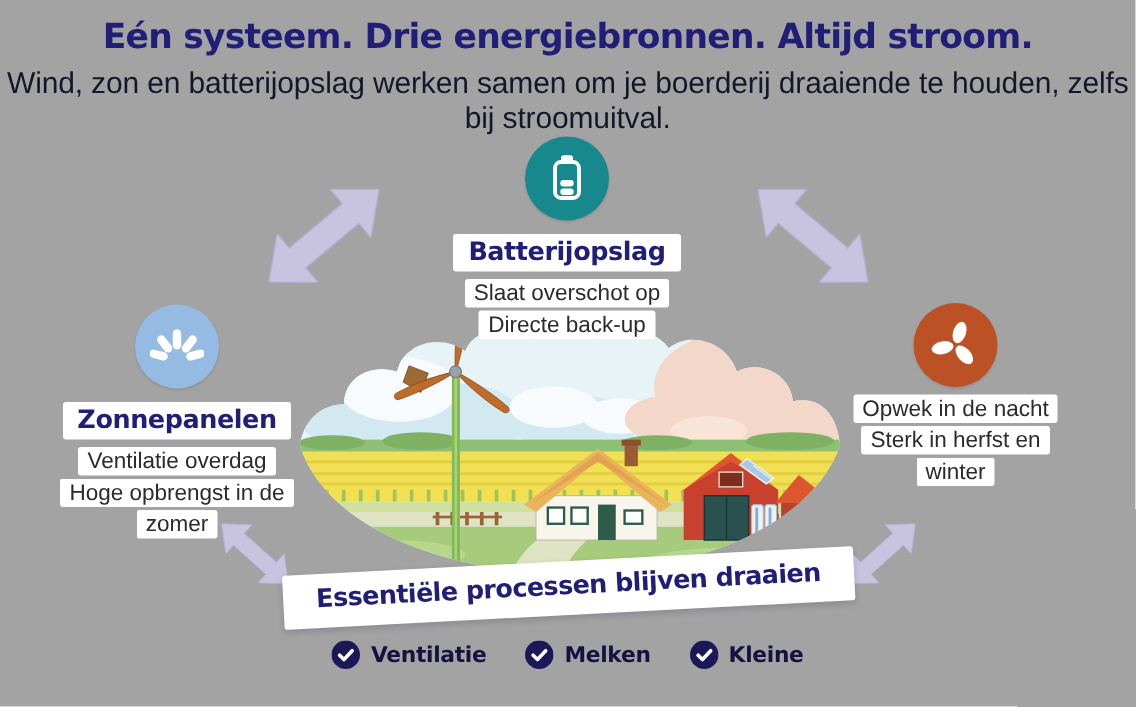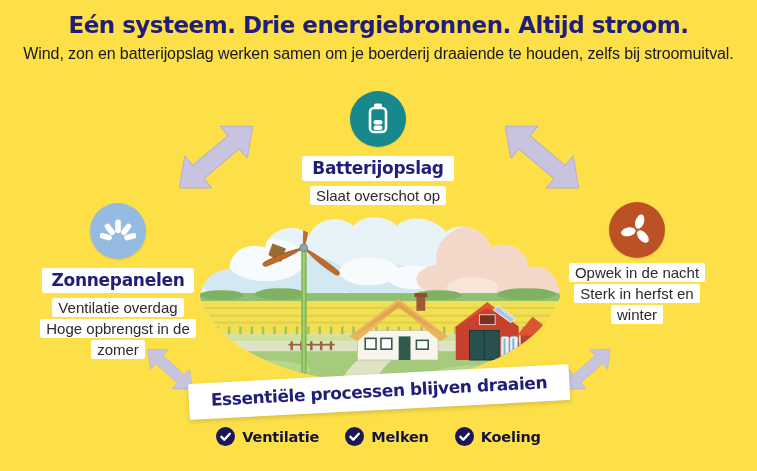--- a/index.html
+++ b/index.html
@@ -1,27 +1,27 @@
 <!DOCTYPE html>
 <html><head>
 <meta charset="utf-8">
 <style>
   * { margin:0; padding:0; box-sizing:border-box; }
   html,body { background:#fff; }
   .canvas {
-    position:relative; width:757px; height:471px; background:#fde047;
+    position:relative; width:757px; height:471px; background:#a3a3a3;
     overflow:hidden; font-family:"Liberation Sans", sans-serif;
   }
   
   .hdr { position:absolute; top:12px; left:0; right:0; text-align:center; z-index:5; }
   .hdr h1 {
     font-family:"DejaVu Sans", sans-serif; font-weight:800; font-size:23px;
     letter-spacing:-0.5px; color:#211e78;
   }
-  .hdr p { margin-top:7px; font-size:16px; color:#17172b; letter-spacing:-0.1px; }
+  .hdr p { margin-top:7px; font-size:20px; color:#17172b; letter-spacing:-0.1px; }
 
   
   .arrow { position:absolute; z-index:2; }
   .arrow svg { display:block; width:100%; height:auto; }
   .arrow-tl { left:168px; top:136px; width:96px; transform:rotate(-40deg); }
   .arrow-tr { left:494px; top:136px; width:96px; transform:rotate(40deg); }
   .arrow-bl { left:140px; top:356px; width:60px; transform:rotate(42deg); }
   .arrow-br { left:558px; top:356px; width:60px; transform:rotate(-42deg); }
 
   
@@ -112,20 +112,21 @@
       <svg width="36" height="36" viewBox="0 0 36 36">
         <rect x="10" y="7" width="16" height="24" rx="4" fill="none" stroke="#fff" stroke-width="2.6"></rect>
         <rect x="14" y="2.5" width="8" height="4" rx="1.8" fill="#fff"></rect>
         <rect x="13.5" y="19" width="9" height="4.4" rx="2.2" fill="#fff"></rect>
         <rect x="13.5" y="24.6" width="9" height="4.4" rx="2.2" fill="#fff"></rect>
       </svg>
     </div>
     <div class="node-label">Batterijopslag</div>
     <div class="node-desc">
       <span class="line"><span class="chip">Slaat overschot op</span></span>
+      <span class="line"><span class="chip">Directe back-up</span></span>
     </div>
   </div>
 
   <div class="node node-solar">
     <div class="bubble bubble-blue">
       <svg width="36" height="36" viewBox="0 0 36 36">
         <g fill="#fff">
           <g transform="rotate(-75 18 27)">
               <rect x="15.2" y="8" width="5.6" height="12.5" rx="2.8"></rect>
             </g>
@@ -304,17 +305,17 @@
       </span>
       <span class="check-label">Melken</span>
     </div>
     <div class="check-item">
       <span>
         <svg width="19" height="19" viewBox="0 0 19 19">
             <circle cx="9.5" cy="9.5" r="9.5" fill="#1b1857"></circle>
             <path d="M5.4,9.8 l2.9,2.9 L13.8,6.8" stroke="#fff" stroke-width="2.4" fill="none" stroke-linecap="round" stroke-linejoin="round"></path>
           </svg>
       </span>
-      <span class="check-label">Koeling</span>
+      <span class="check-label">Kleine</span>
     </div>
   </div>
 
 </div>
 
 </body></html>

